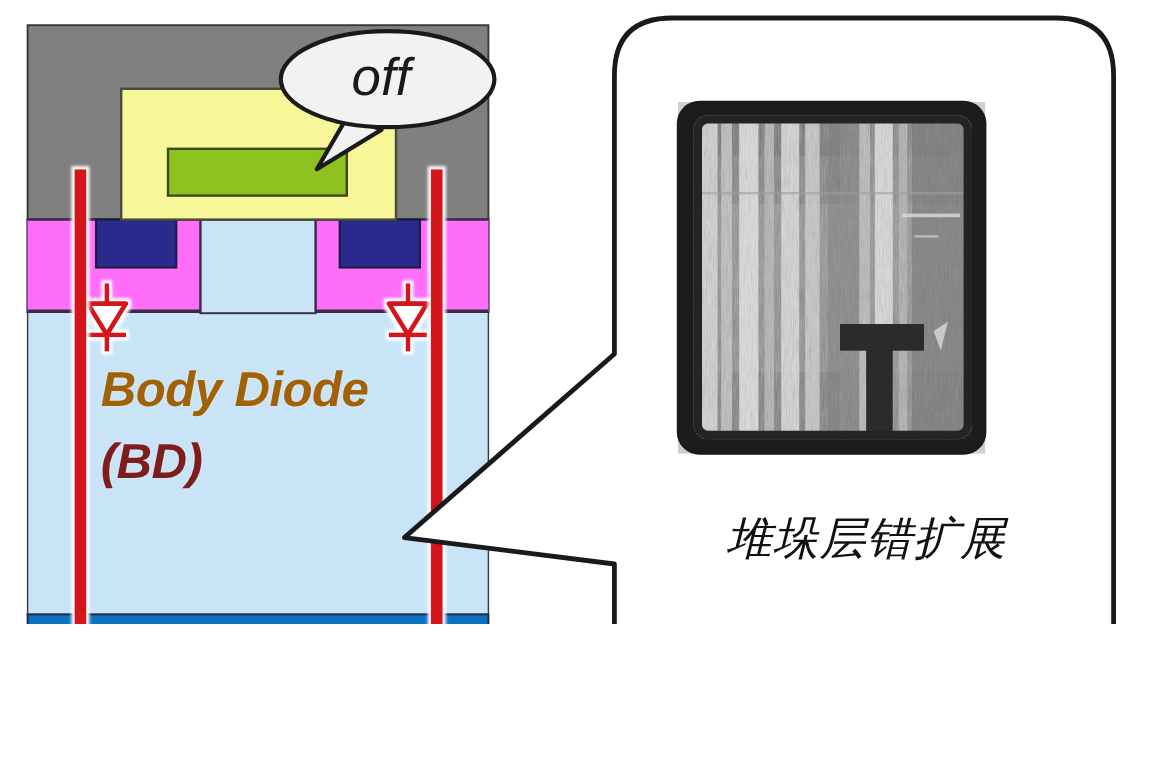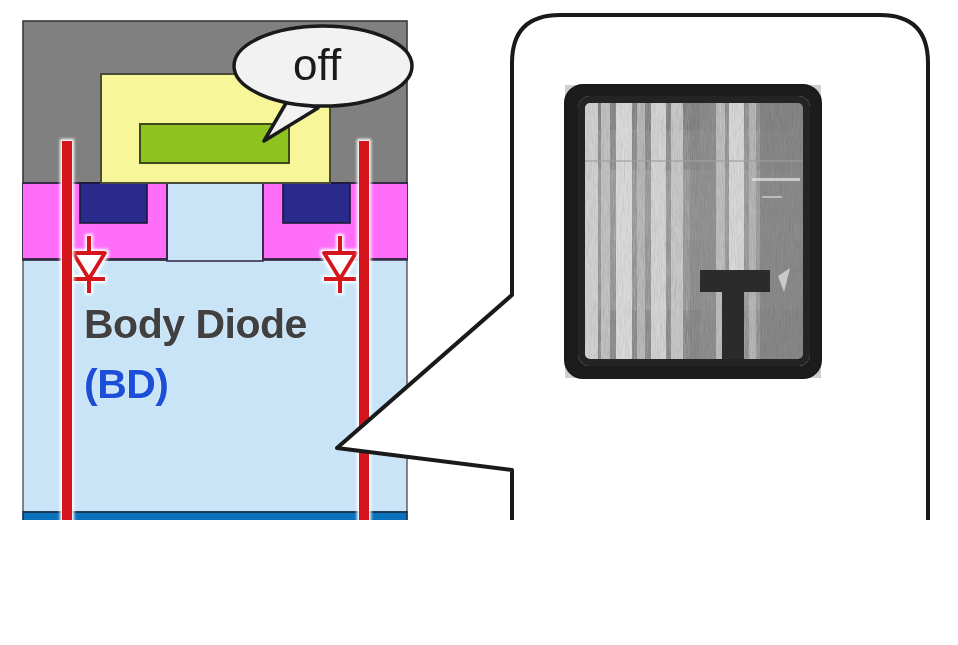--- a/index.html
+++ b/index.html
@@ -9,42 +9,43 @@
   }
   body {
     font-family: "Liberation Sans", "DejaVu Sans", sans-serif;
   }
   #stage {
     position: relative;
     width: 958px;
     height: 520px;
     background: #ffffff;
     overflow: hidden;
+    font-style: italic;
   }
   #stage svg.layer {
     position: absolute;
     left: 0;
     top: 0;
     width: 958px;
     height: 645px;
   }
   .txt {
     position: absolute;
     white-space: nowrap;
     line-height: 1;
   }
   .body-diode-text {
-    color: #404040;
+    color: #a16207;
     font-weight: bold;
     font-size: 41px;
     letter-spacing: -0.5px;
     text-shadow: 0 0 2px rgba(255,255,255,0.55);
   }
   .bd-text {
-    color: #1d4ed8;
+    color: #7f1d1d;
     font-weight: bold;
     font-size: 41px;
     letter-spacing: -0.5px;
     text-shadow: 0 0 2px rgba(255,255,255,0.55);
     text-align: center;
   }
   .cn-text {
     color: #111111;
     font-size: 37px;
     font-family: "DejaVu Sans", "Liberation Sans", sans-serif;
@@ -238,14 +239,15 @@
     </g>
   </svg>
 
   <div class="txt off-text" style="left:293px; top:43px;">off</div>
 
   <div class="txt body-diode-text" style="left:84px; top:304px;">Body Diode</div>
 
   <div class="txt bd-text" style="left:84px; top:364px;">(BD)</div>
 
 
+  <div class="txt callout-text" style="left:605px; top:430px;">堆垛层错扩展</div>
 
 </div>
 
 </body></html>

